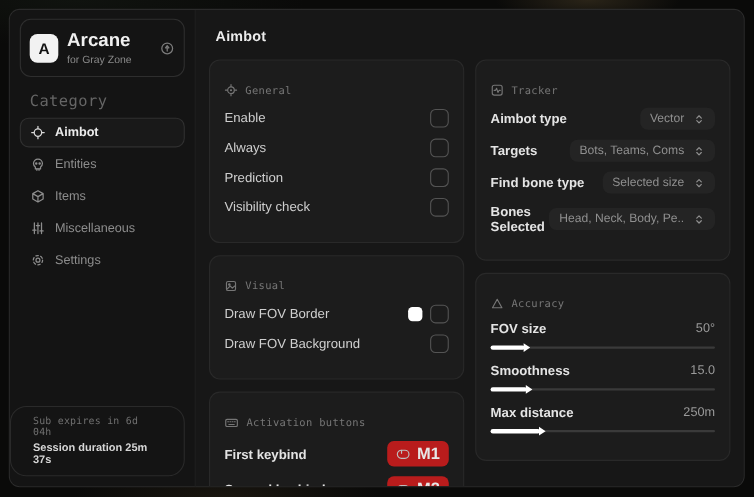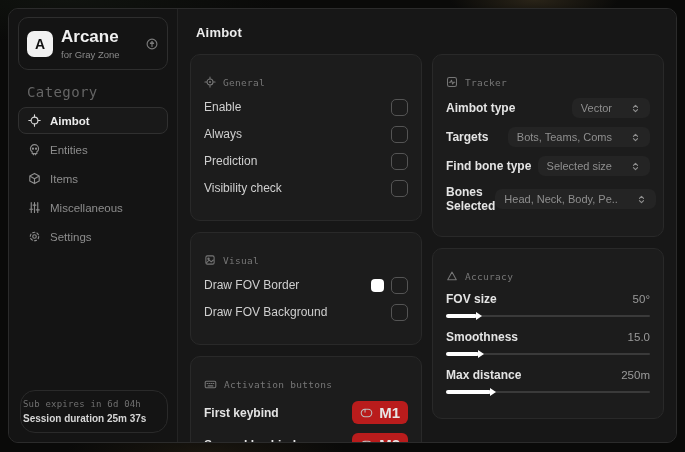--- a/index.html
+++ b/index.html
@@ -26,22 +26,22 @@
   .brand-action{margin-left:auto;color:#7c7c7c;display:flex;}
   .cat-label{font-family:"DejaVu Sans Mono",monospace;font-size:14px;color:#656565;
     letter-spacing:.4px;margin:10px 0 7px 18px;}
   .nav{display:flex;flex-direction:column;gap:2px;padding:0 9px;}
   .nav-item{display:flex;align-items:center;gap:9px;padding:6px 9px;border-radius:8px;
     border:1px solid transparent;color:#8d8d8d;font-size:11.5px;cursor:pointer;}
   .nav-item.active{border-color:#303030;background:#191919;color:#ececec;font-weight:600;}
   .nav-item .ic{display:flex;color:#8d8d8d;}
   .nav-item.active .ic{color:#d8d8d8;}
   .sb-spacer{flex:1;}
-  .footer-card{margin:8px 9px 9px 11px;border:1px solid #2a2a2a;border-radius:15px;
-    padding:8px 2px;}
+  .footer-card{margin:8px 9px 9px 0;border:1px solid #2a2a2a;border-radius:15px;
+    padding:8px 20px;}
   .footer-line1{font-family:"DejaVu Sans Mono",monospace;font-size:9px;color:#707070;letter-spacing:.2px;}
   .footer-line2{font-size:10px;font-weight:700;color:#d6d6d6;margin-top:4px;}
   
   .main{flex:1;background:#171717;padding:11px 12px;display:flex;flex-direction:column;overflow:hidden;}
   .page-title{font-size:13px;font-weight:700;color:#ececec;margin:5px 0 14px 6px;letter-spacing:.2px;}
   .grid{display:flex;gap:10px;align-items:flex-start;}
   .col{flex:1;display:flex;flex-direction:column;gap:11px;min-width:0;}
   .card{background:#1c1c1c;border:1px solid #292929;border-radius:10px;padding:21px 13px;}
   .card-head{display:flex;align-items:center;gap:7px;color:#767676;
     font-family:"DejaVu Sans Mono",monospace;font-size:9.5px;letter-spacing:.3px;margin-bottom:10px;}
@@ -49,21 +49,21 @@
   .row:last-child{margin-bottom:2px;}
   .lbl{font-size:12px;color:#cfcfcf;}
   .lbl.bright{color:#e4e4e4;font-weight:600;}
   .checkbox{width:15px;height:15px;border:1.5px solid #545454;border-radius:5px;
     background:transparent;flex:0 0 auto;cursor:pointer;}
   .right-group{display:flex;align-items:center;gap:7px;}
   .swatch{width:13px;height:13px;border-radius:4px;cursor:pointer;}
   .chip{display:flex;align-items:center;gap:6px;background:#b91c1c;border-radius:6px;
     padding:3px 8px;color:#e6e6e6;font-size:15px;font-weight:700;cursor:pointer;}
   .chip .ic{color:#bdbdbd;display:flex;}
-  .dropdown{display:flex;align-items:center;gap:18px;background:#242424;border-radius:7px;
+  .dropdown{display:flex;align-items:center;gap:8px;background:#242424;border-radius:7px;
     padding:4px 9px;color:#8f8f8f;font-size:11px;cursor:pointer;white-space:nowrap;}
   .dropdown .ic{color:#8f8f8f;display:flex;}
   .slider-row{margin:10px 0 13px 0;}
   .slider-top{display:flex;align-items:center;justify-content:space-between;}
   .slider-val{font-size:11.5px;color:#9a9a9a;}
   .track{position:relative;height:2px;background:#3a3a3a;border-radius:2px;margin-top:9px;cursor:pointer;}
   .fill{position:absolute;left:0;top:-1px;height:4px;background:#fff;border-radius:2px;}
   .fill::after{content:'';position:absolute;right:-5px;top:-2px;width:0;height:0;
     border-left:6px solid #fff;border-top:4px solid transparent;border-bottom:4px solid transparent;}
   svg{display:block;}

